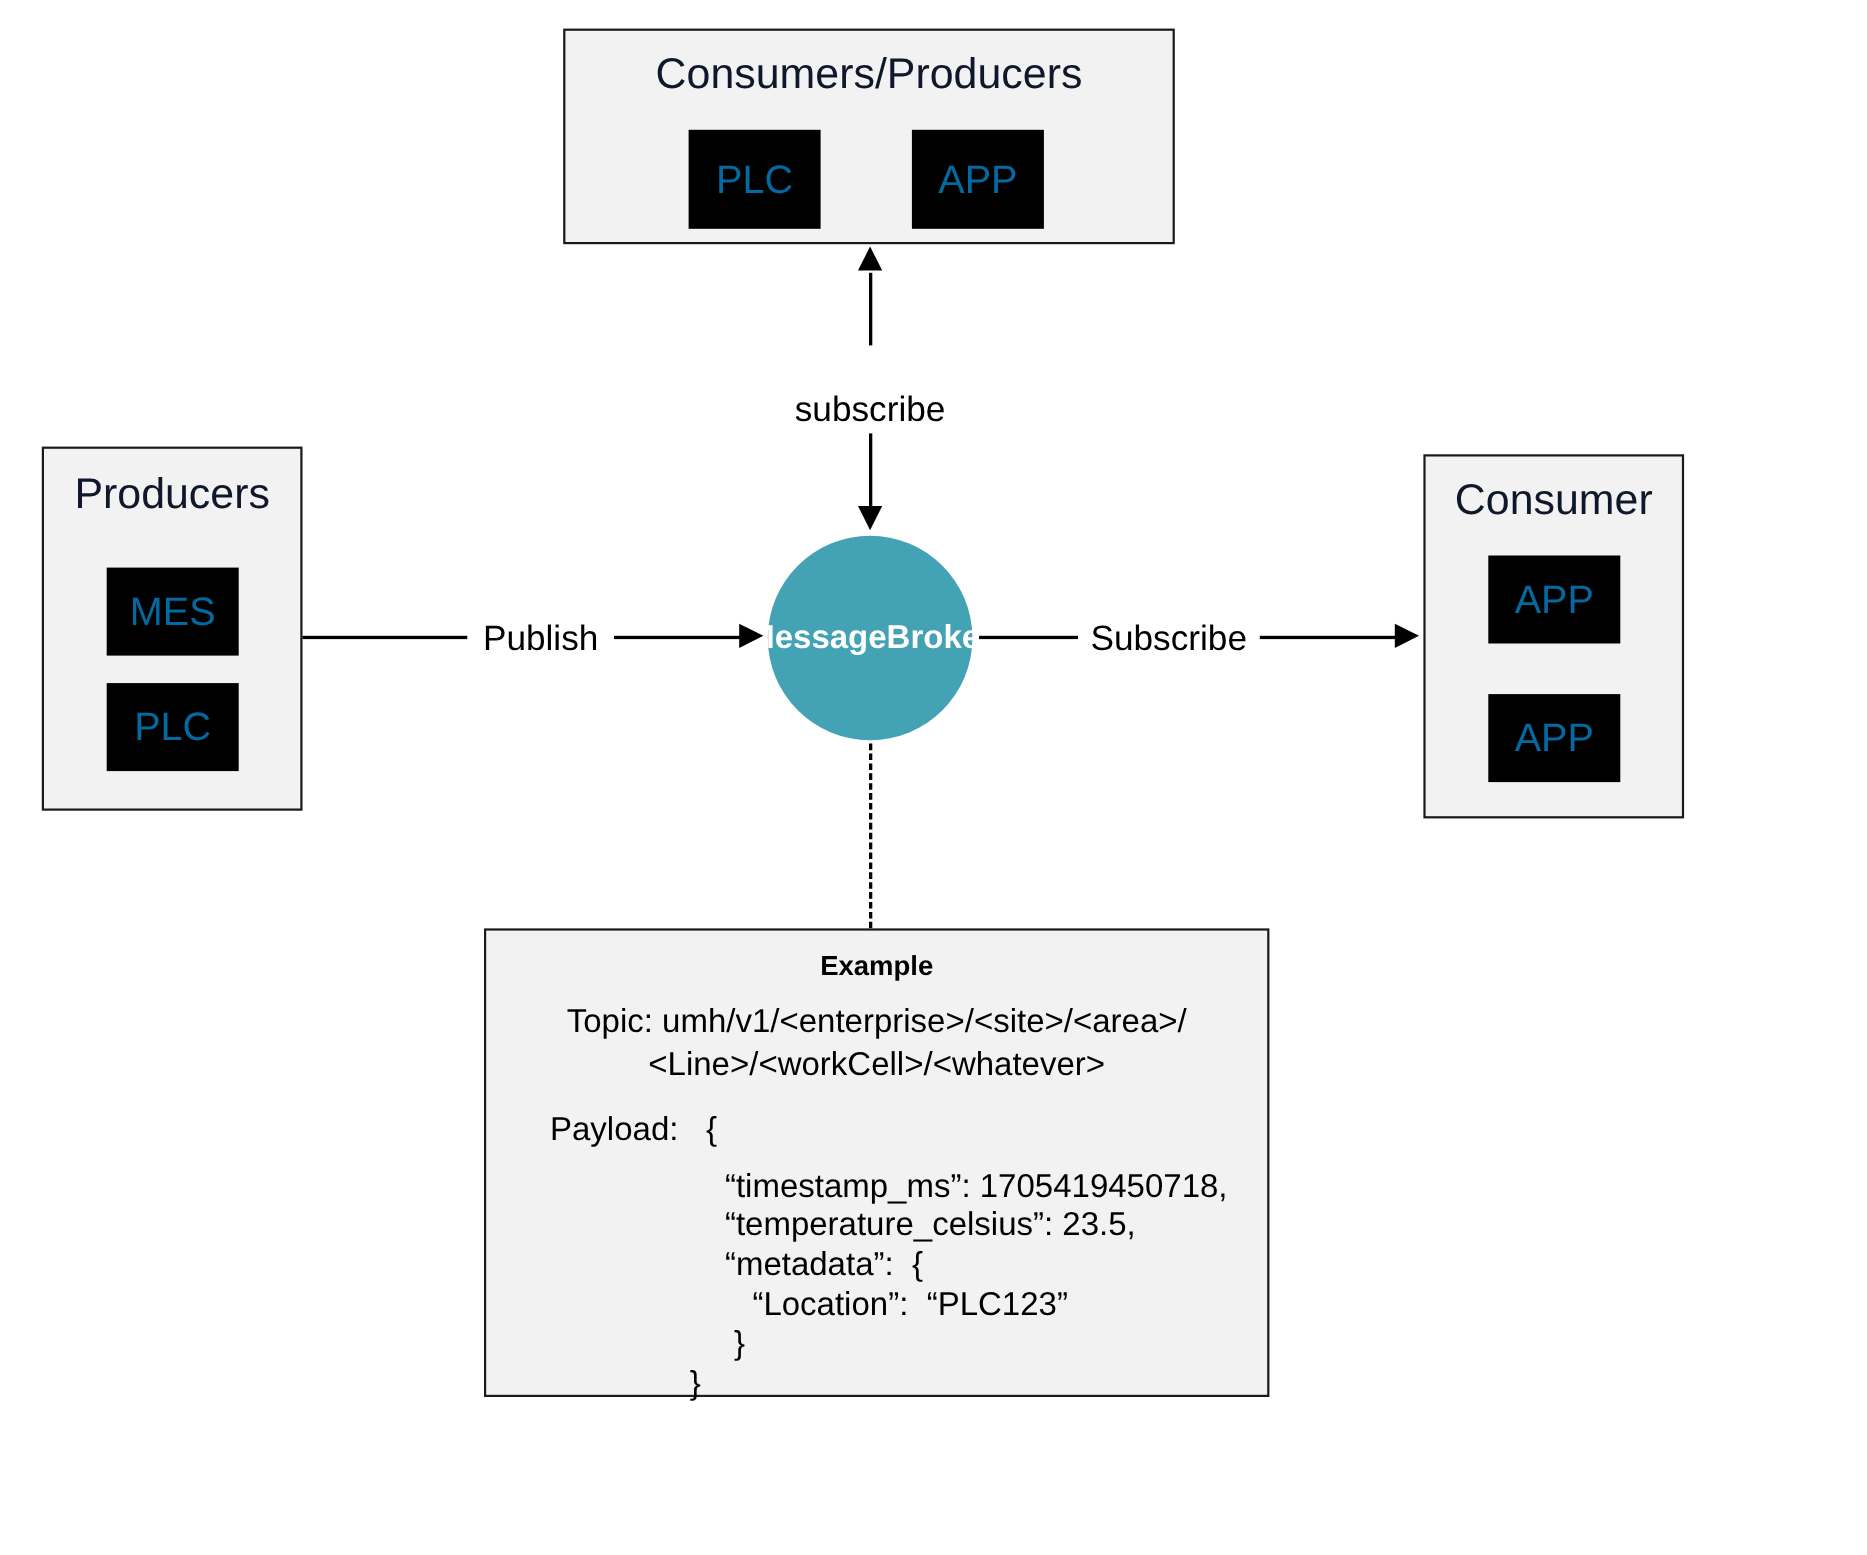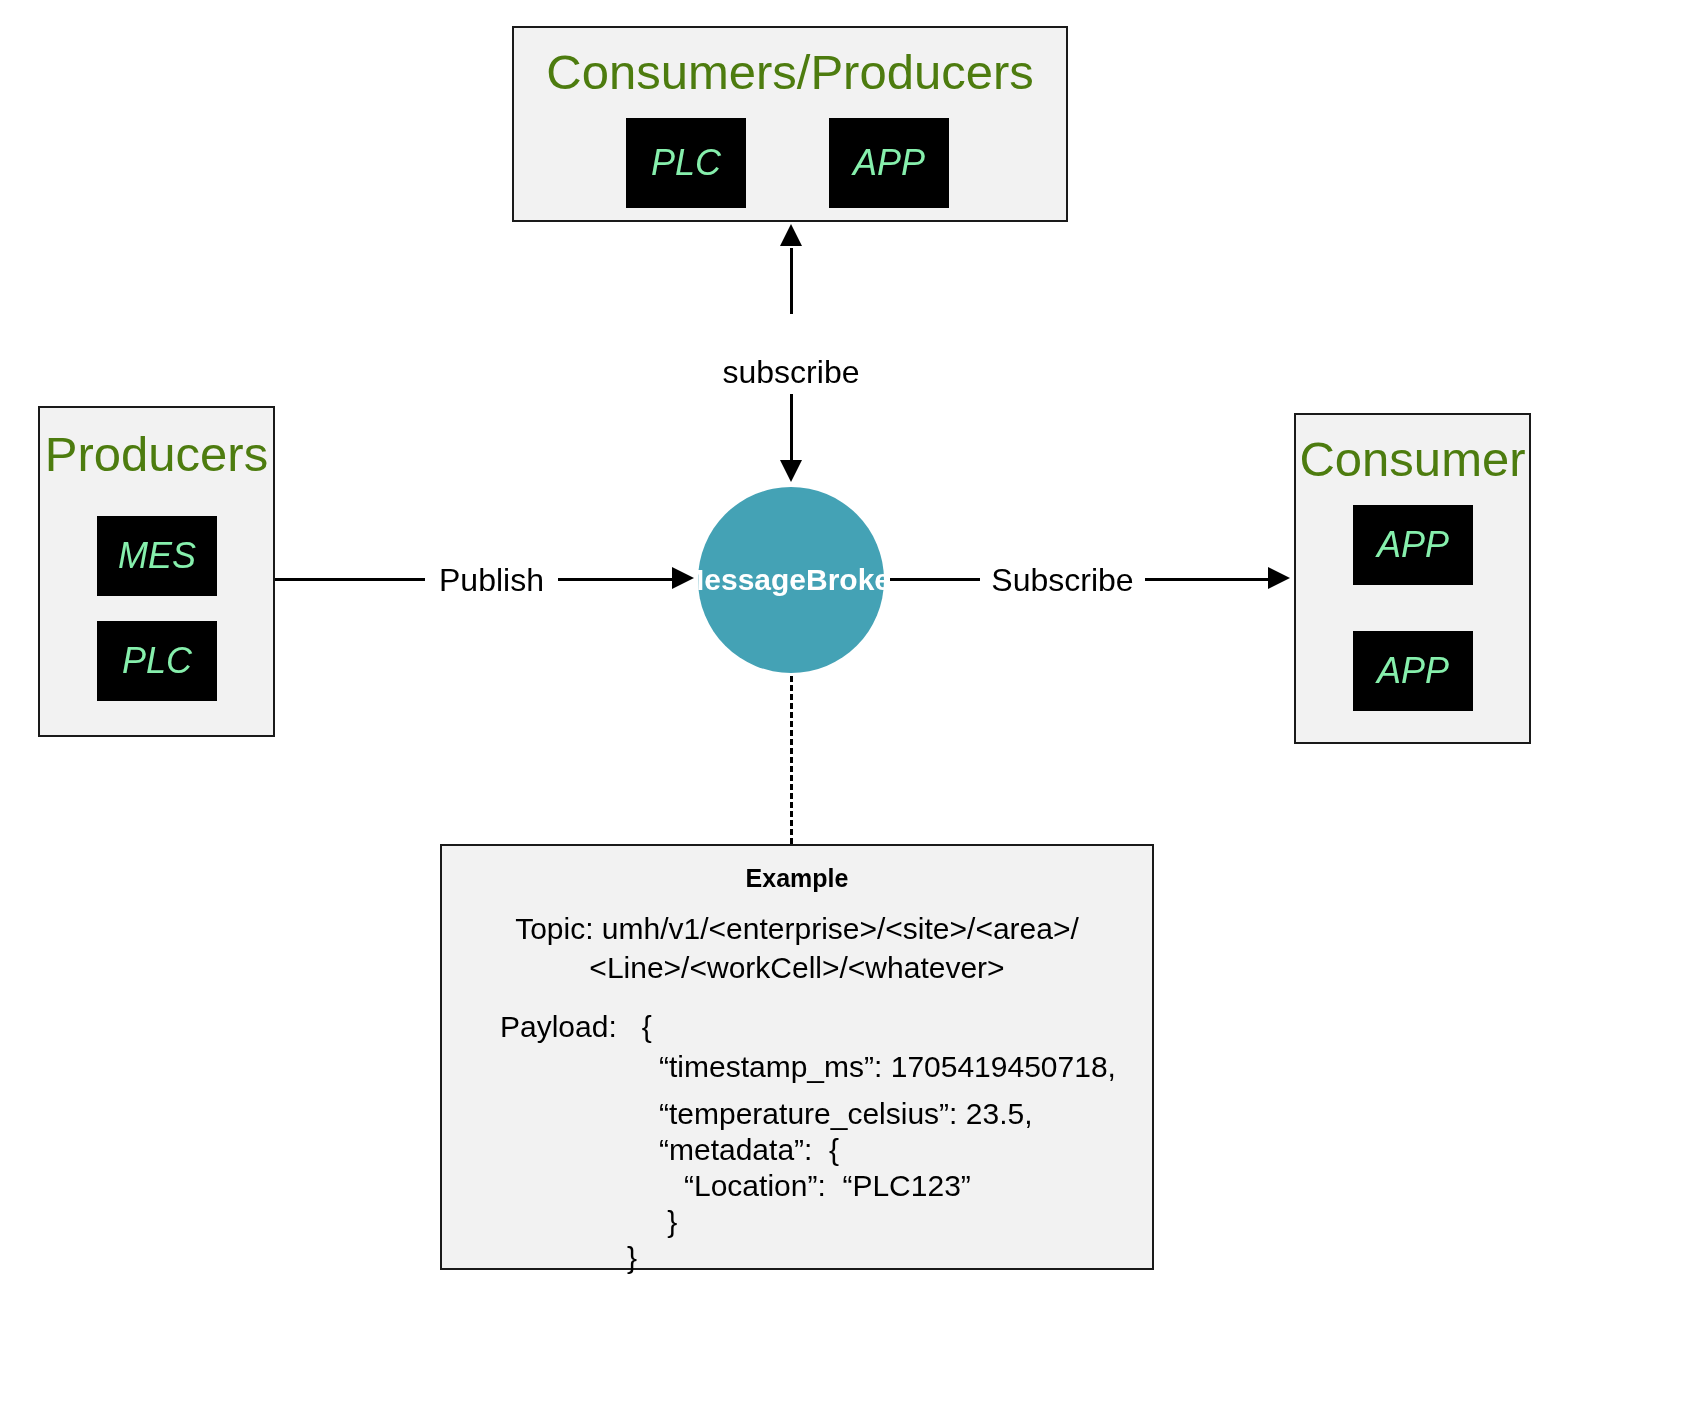--- a/index.html
+++ b/index.html
@@ -24,38 +24,37 @@
     position: absolute;
     background: #f2f2f2;
     border: 2px solid #1a1a1a;
     box-sizing: border-box;
   }
   .group-title {
     position: absolute;
     left: 0;
     right: 0;
     text-align: center;
-    font-size: 49px;
+    font-size: 39px;
     line-height: 1.0;
-    color: #4d7c0f;
+    color: #0f172a;
     font-weight: 400;
     white-space: nowrap;
   }
   
   .node-chip {
     position: absolute;
     background: #000000;
-    color: #86efac;
+    color: #0369a1;
     display: flex;
     align-items: center;
     justify-content: center;
     font-size: 36px;
     line-height: 1;
     box-sizing: border-box;
-    font-style: italic;
   }
   
   .broker {
     position: absolute;
     border-radius: 50%;
     background: #44a2b5;
     display: flex;
     flex-direction: row;
     align-items: center;
     justify-content: center;
@@ -197,21 +196,21 @@
   <div class="line-v dashed" style="left:790px; top:676px; height:168px;"></div>
 
   <div id="example-box" style="left:440px; top:844px; width:714px; height:426px;">
     <div id="example-title" style="top:18px;">Example</div>
 
     <div class="example-line" style="left:0; right:0; top:68px; text-align:center;">Topic: umh/v1/&lt;enterprise&gt;/&lt;site&gt;/&lt;area&gt;/</div>
     <div class="example-line" style="left:0; right:0; top:107px; text-align:center;">&lt;Line&gt;/&lt;workCell&gt;/&lt;whatever&gt;</div>
 
     <div class="example-line" style="left:58px; top:166px;">Payload:   {</div>
 
-    <div class="example-line" style="left:217px; top:206px;">“timestamp_ms”: 1705419450718,</div>
+    <div class="example-line" style="left:217px; top:218px;">“timestamp_ms”: 1705419450718,</div>
     <div class="example-line" style="left:217px; top:253px;">“temperature_celsius”: 23.5,</div>
     <div class="example-line" style="left:217px; top:289px;">“metadata”:  {</div>
     <div class="example-line" style="left:217px; top:325px;">   “Location”:  “PLC123”</div>
     <div class="example-line" style="left:217px; top:361px;"> }</div>
 
     <div class="example-line" style="left:185px; top:397px;">}</div>
   </div>
 
 </div>
 

